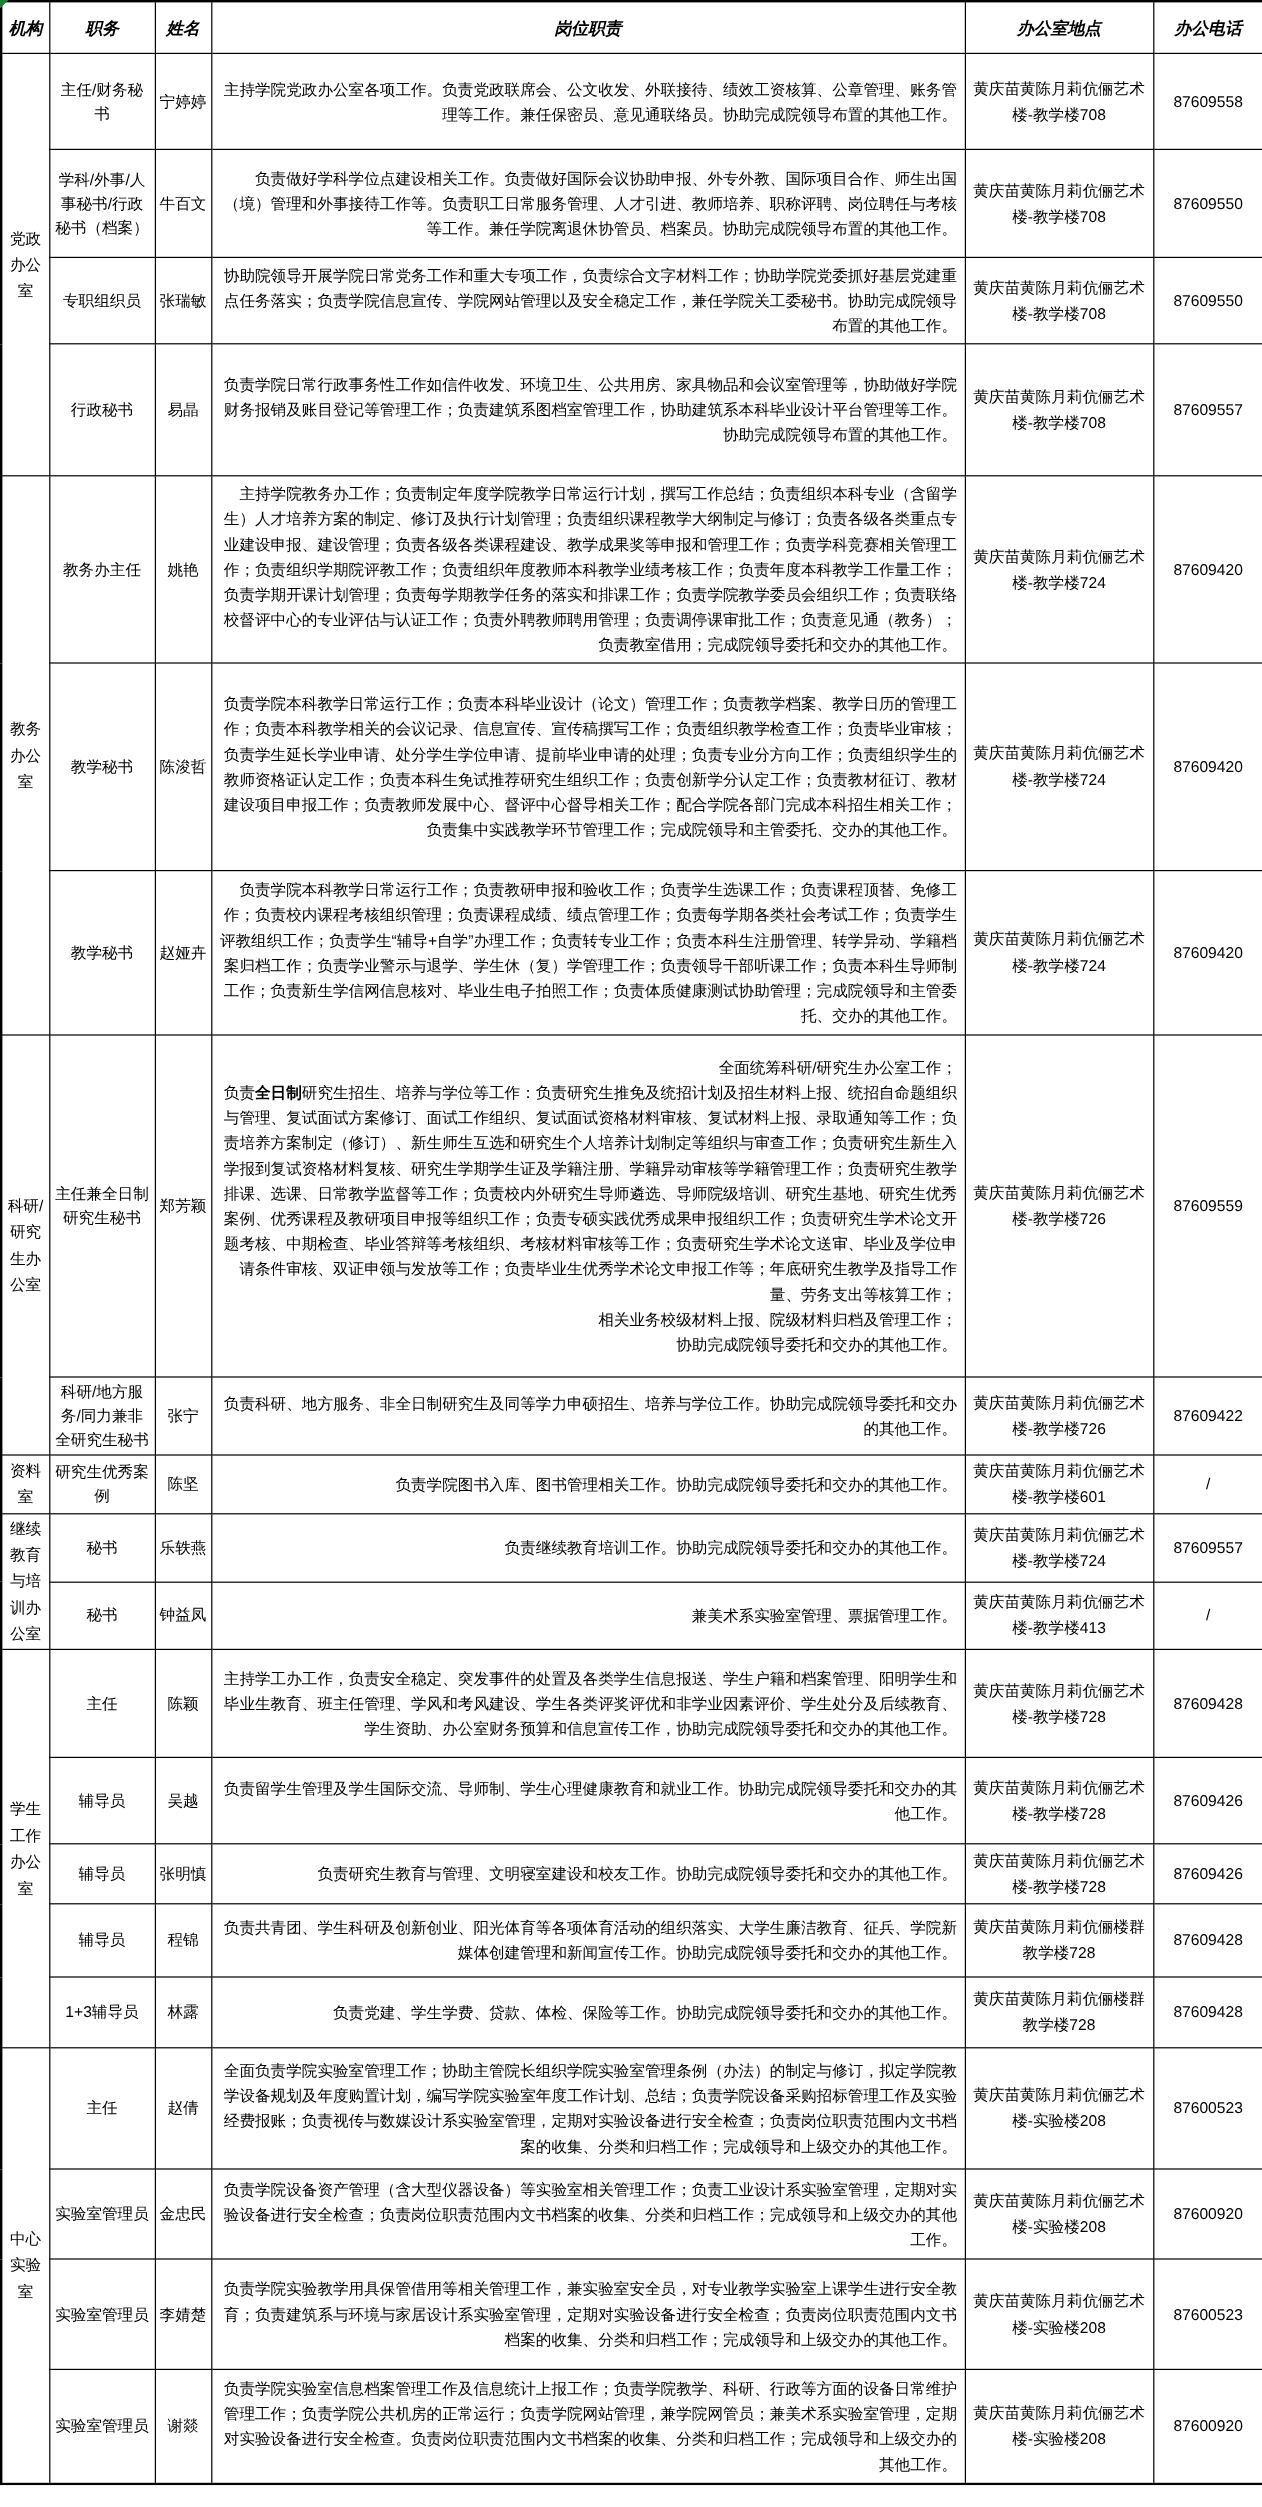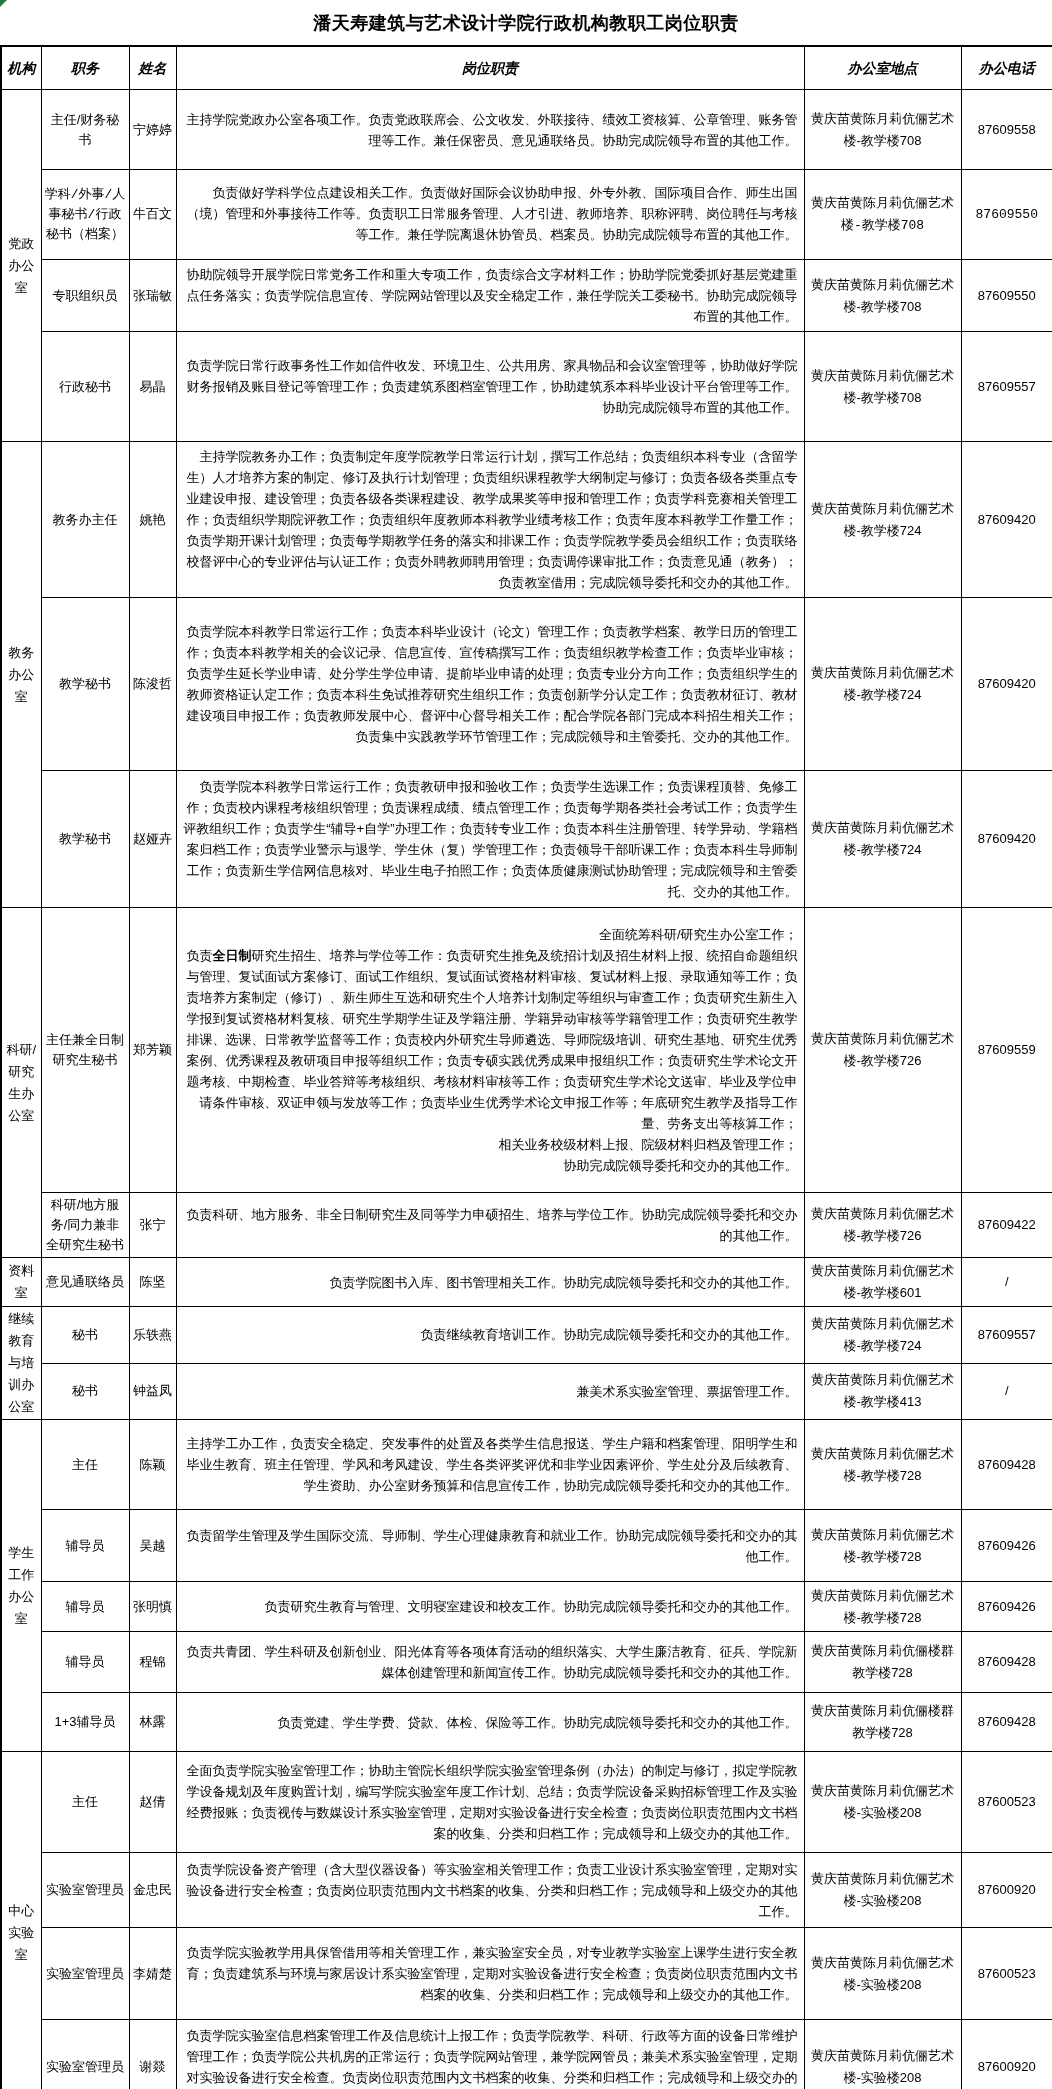--- a/index.html
+++ b/index.html
@@ -19,21 +19,20 @@
   th{font-size:14px;font-weight:bold;height:38px;font-style:italic;}
   td.duty{text-align:right;white-space:pre-wrap;padding:4px 6px;line-height:21px;}
   td.loc{white-space:pre-wrap;line-height:22px;}
   td.org{padding:1px 2px;line-height:22px;}
 </style>
 </head>
 <body>
 
 <div class="page">
   <div class="corner"></div>
-  <div class="title">潘天寿建筑与艺术设计学院行政机构教职工岗位职责</div>
   <table>
     <colgroup>
       <col class="c-org">
         <col class="c-pos">
         <col class="c-name">
         <col class="c-duty">
         <col class="c-loc">
         <col class="c-tel">
     </colgroup>
     <thead>
@@ -48,21 +47,21 @@
     </thead>
     <tbody>
         <tr style="height: 80px;">
           <td class="org" rowspan="4">党政办公室</td>
           <td>主任/财务秘书</td>
           <td>宁婷婷</td>
           <td class="duty">主持学院党政办公室各项工作。负责党政联席会、公文收发、外联接待、绩效工资核算、公章管理、账务管理等工作。兼任保密员、意见通联络员。协助完成院领导布置的其他工作。</td>
           <td class="loc">黄庆苗黄陈月莉伉俪艺术楼-教学楼708</td>
           <td>87609558</td>
         </tr>
-        <tr style="height: 90px; font-family: Liberation Mono, monospace;">
+        <tr style="height: 90px;">
           <td>学科/外事/人事秘书/行政秘书（档案）</td>
           <td>牛百文</td>
           <td class="duty">负责做好学科学位点建设相关工作。负责做好国际会议协助申报、外专外教、国际项目合作、师生出国（境）管理和外事接待工作等。负责职工日常服务管理、人才引进、教师培养、职称评聘、岗位聘任与考核等工作。兼任学院离退休协管员、档案员。协助完成院领导布置的其他工作。</td>
           <td class="loc">黄庆苗黄陈月莉伉俪艺术楼-教学楼708</td>
           <td>87609550</td>
         </tr>
         <tr style="height: 72px;">
           <td>专职组织员</td>
           <td>张瑞敏</td>
           <td class="duty">协助院领导开展学院日常党务工作和重大专项工作，负责综合文字材料工作；协助学院党委抓好基层党建重点任务落实；负责学院信息宣传、学院网站管理以及安全稳定工作，兼任学院关工委秘书。协助完成院领导布置的其他工作。</td>
@@ -111,21 +110,21 @@
         </tr>
         <tr style="height: 62px;">
           <td>科研/地方服务/同力兼非全研究生秘书</td>
           <td>张宁</td>
           <td class="duty">负责科研、地方服务、非全日制研究生及同等学力申硕招生、培养与学位工作。协助完成院领导委托和交办的其他工作。</td>
           <td class="loc">黄庆苗黄陈月莉伉俪艺术楼-教学楼726</td>
           <td>87609422</td>
         </tr>
         <tr style="height: 47px;">
           <td class="org" rowspan="1">资料室</td>
-          <td>意见通联络员</td>
+          <td>研究生优秀案例</td>
           <td>陈坚</td>
           <td class="duty">负责学院图书入库、图书管理相关工作。协助完成院领导委托和交办的其他工作。</td>
           <td class="loc">黄庆苗黄陈月莉伉俪艺术楼-教学楼601</td>
           <td>/</td>
         </tr>
         <tr style="height: 46px; padding-left: 23px;">
           <td class="org" rowspan="2">继续教育与培训办公室</td>
           <td>秘书</td>
           <td>乐轶燕</td>
           <td class="duty">负责继续教育培训工作。协助完成院领导委托和交办的其他工作。</td>

